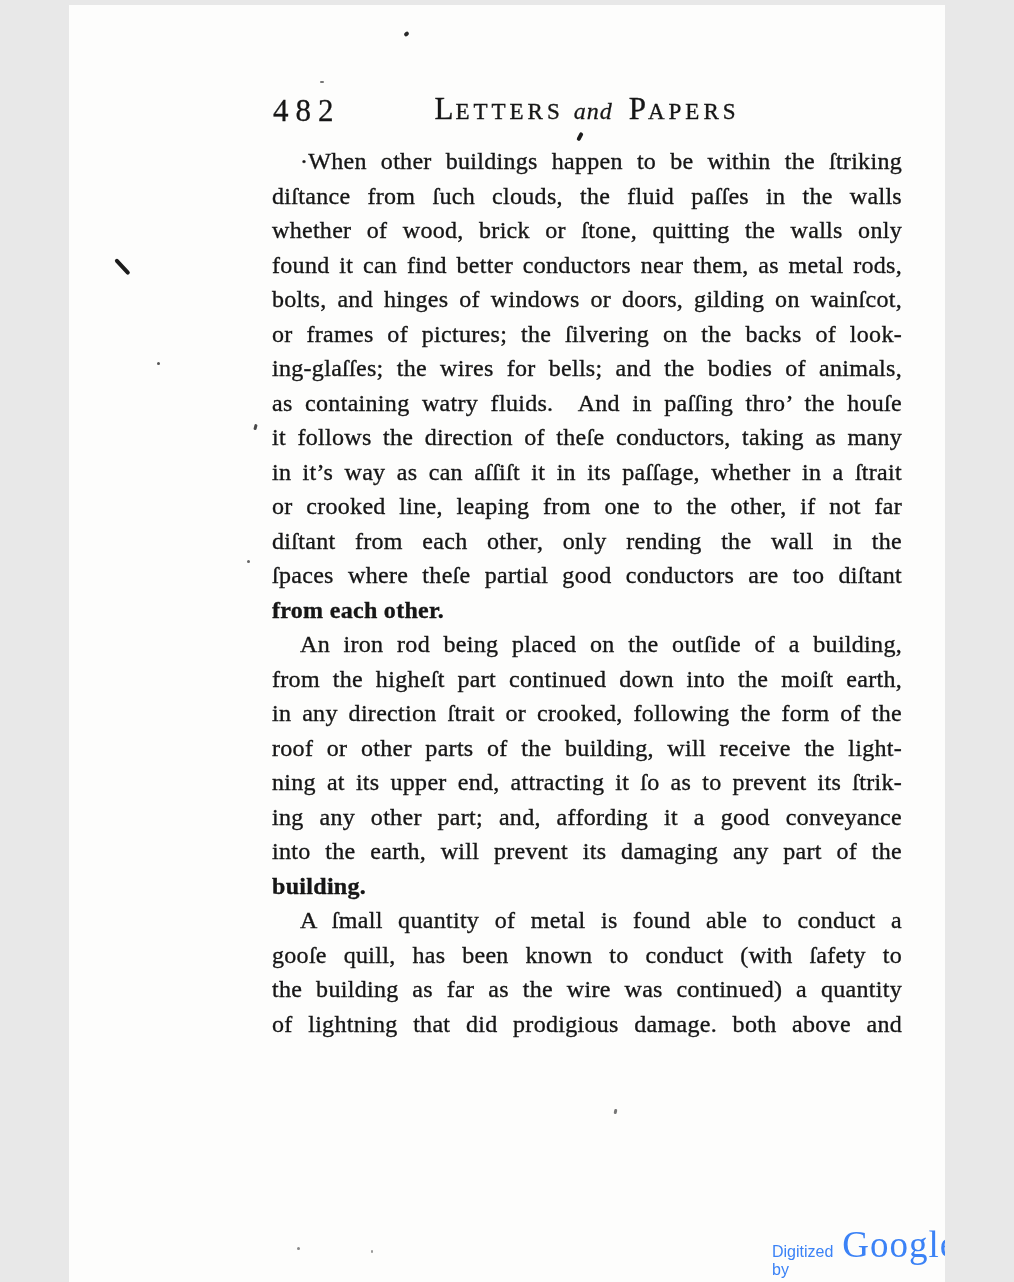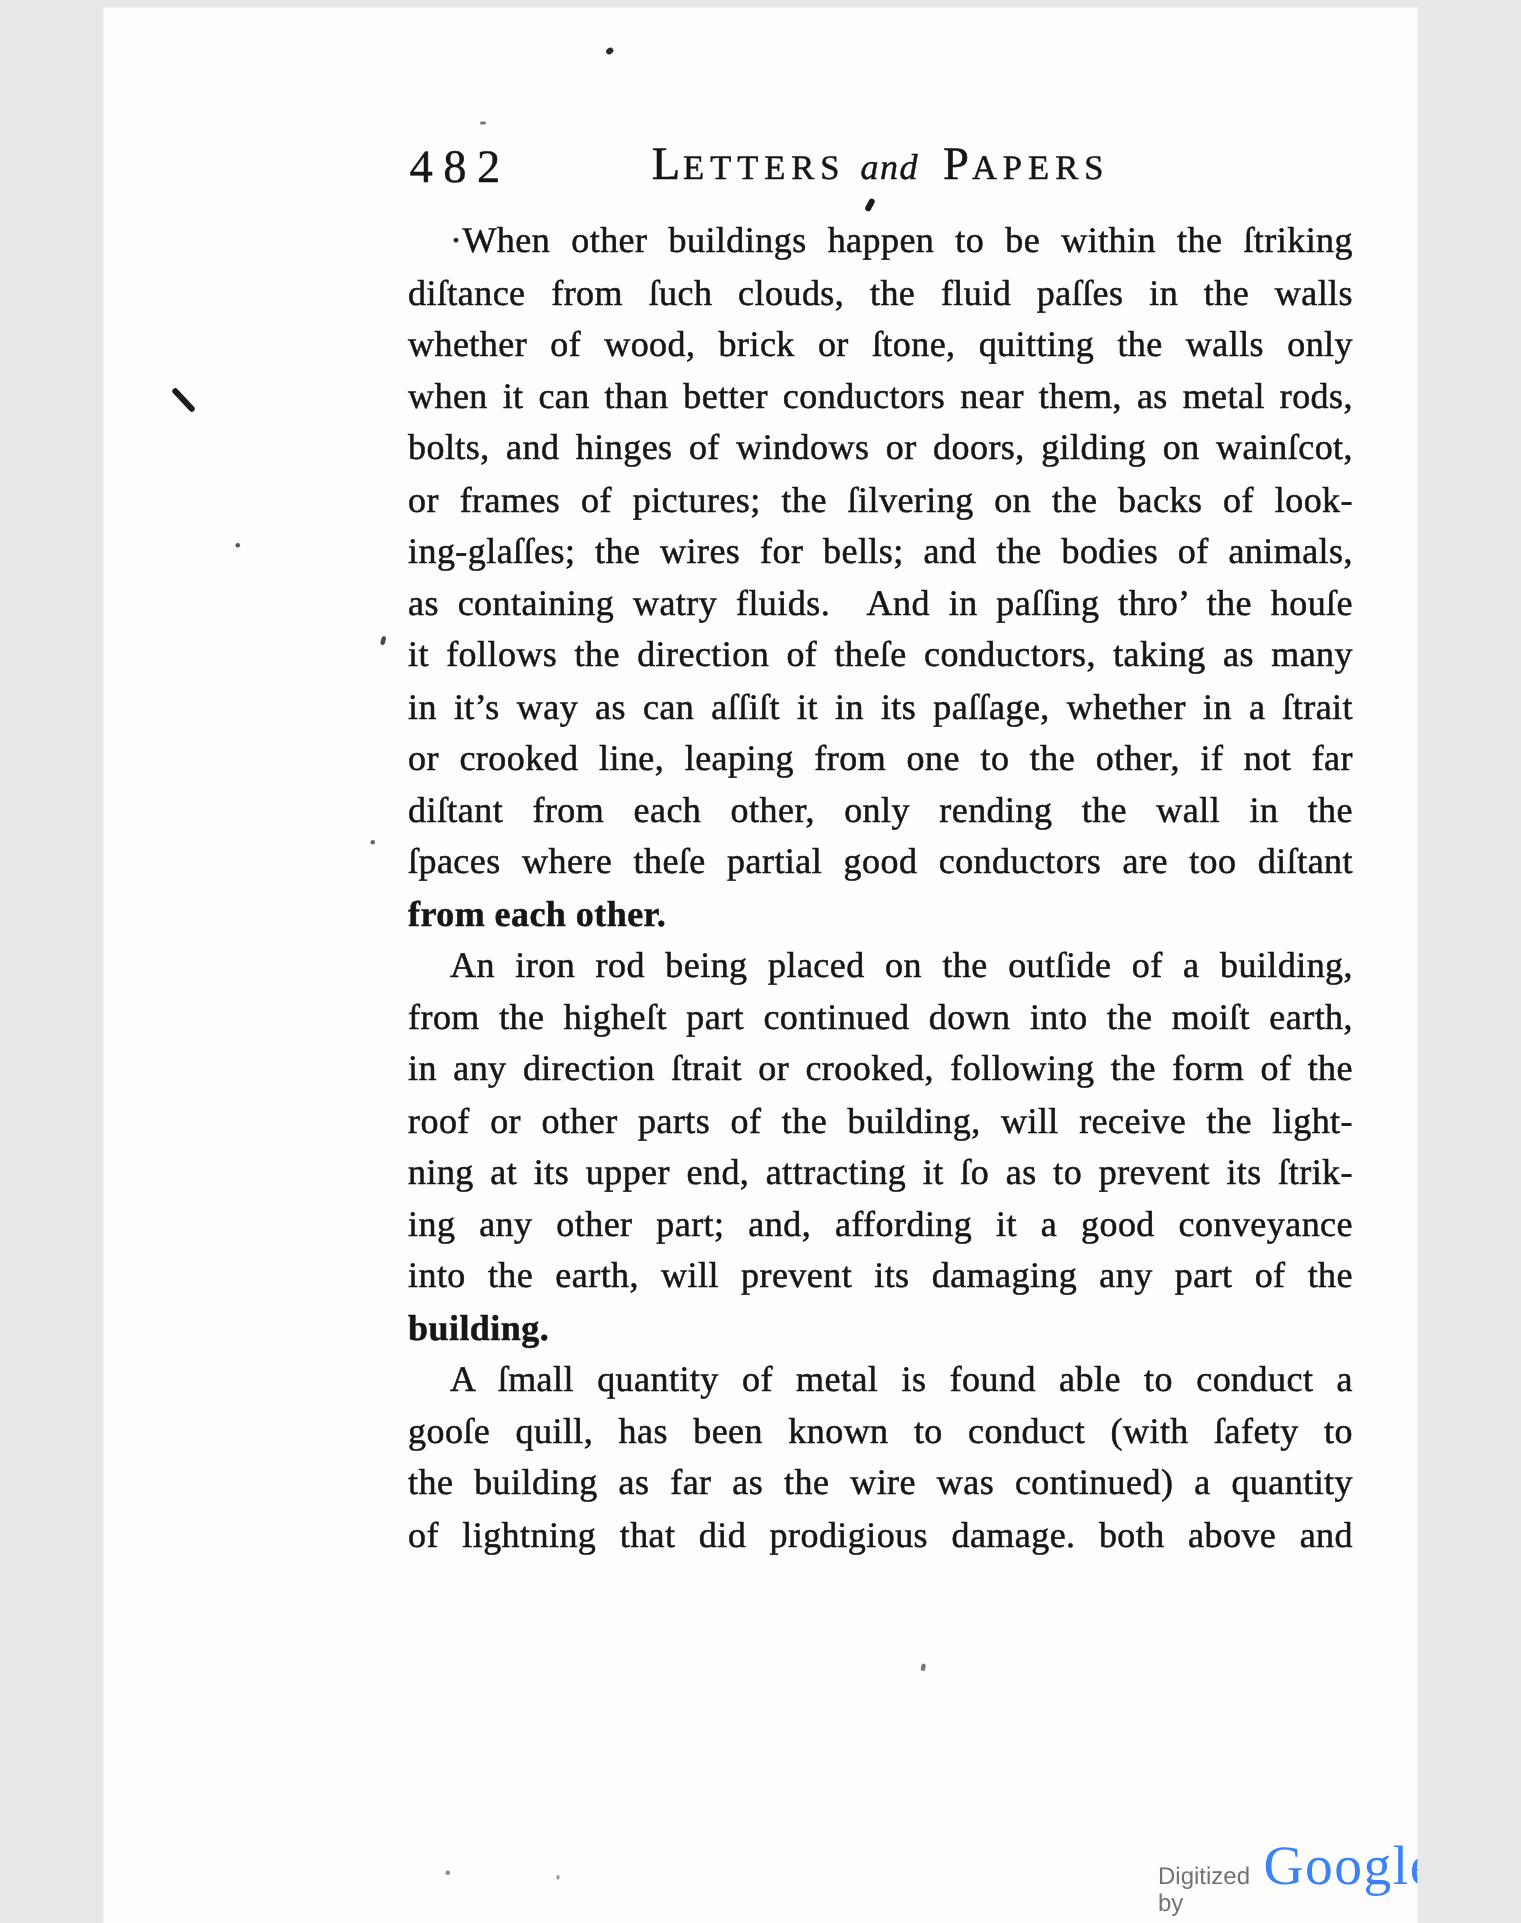--- a/index.html
+++ b/index.html
@@ -73,21 +73,21 @@
   .watermark {
     position: absolute;
     left: 703px;
     top: 1218px;
     display: flex;
     align-items: baseline;
   }
   .wm-prefix {
     font-family: "Liberation Sans", sans-serif;
     font-size: 16px;
-    color: #737373;
+    color: #3b82f6;
     margin-right: 9px;
   }
   .wm-brand {
     font-family: Liberation Serif, serif;
     font-size: 37px;
     color: #3b82f6;
     letter-spacing: 1px;
   }
 
   
@@ -122,21 +122,21 @@
   <div class="header-title">
     <span class="sc-word">LETTERS</span>
     <span class="title-and">and</span>
     <span class="sc-word">PAPERS</span>
   </div>
 
   <div class="text-col">
     <div class="line first">·When other buildings happen to be within the ſtriking</div>
     <div class="line">diſtance from ſuch clouds, the fluid paſſes in the walls</div>
     <div class="line">whether of wood, brick or ſtone, quitting the walls only</div>
-    <div class="line">when it can than better conductors near them, as metal rods,</div>
+    <div class="line">found it can find better conductors near them, as metal rods,</div>
     <div class="line">bolts, and hinges of windows or doors, gilding on wainſcot,</div>
     <div class="line">or frames of pictures; the ſilvering on the backs of look-</div>
     <div class="line">ing-glaſſes; the wires for bells; and the bodies of animals,</div>
     <div class="line">as containing watry fluids. And in paſſing thro’ the houſe</div>
     <div class="line">it follows the direction of theſe conductors, taking as many</div>
     <div class="line">in it’s way as can aſſiſt it in its paſſage, whether in a ſtrait</div>
     <div class="line">or crooked line, leaping from one to the other, if not far</div>
     <div class="line">diſtant from each other, only rending the wall in the</div>
     <div class="line">ſpaces where theſe partial good conductors are too diſtant</div>
     <div class="line end">from each other.</div>

